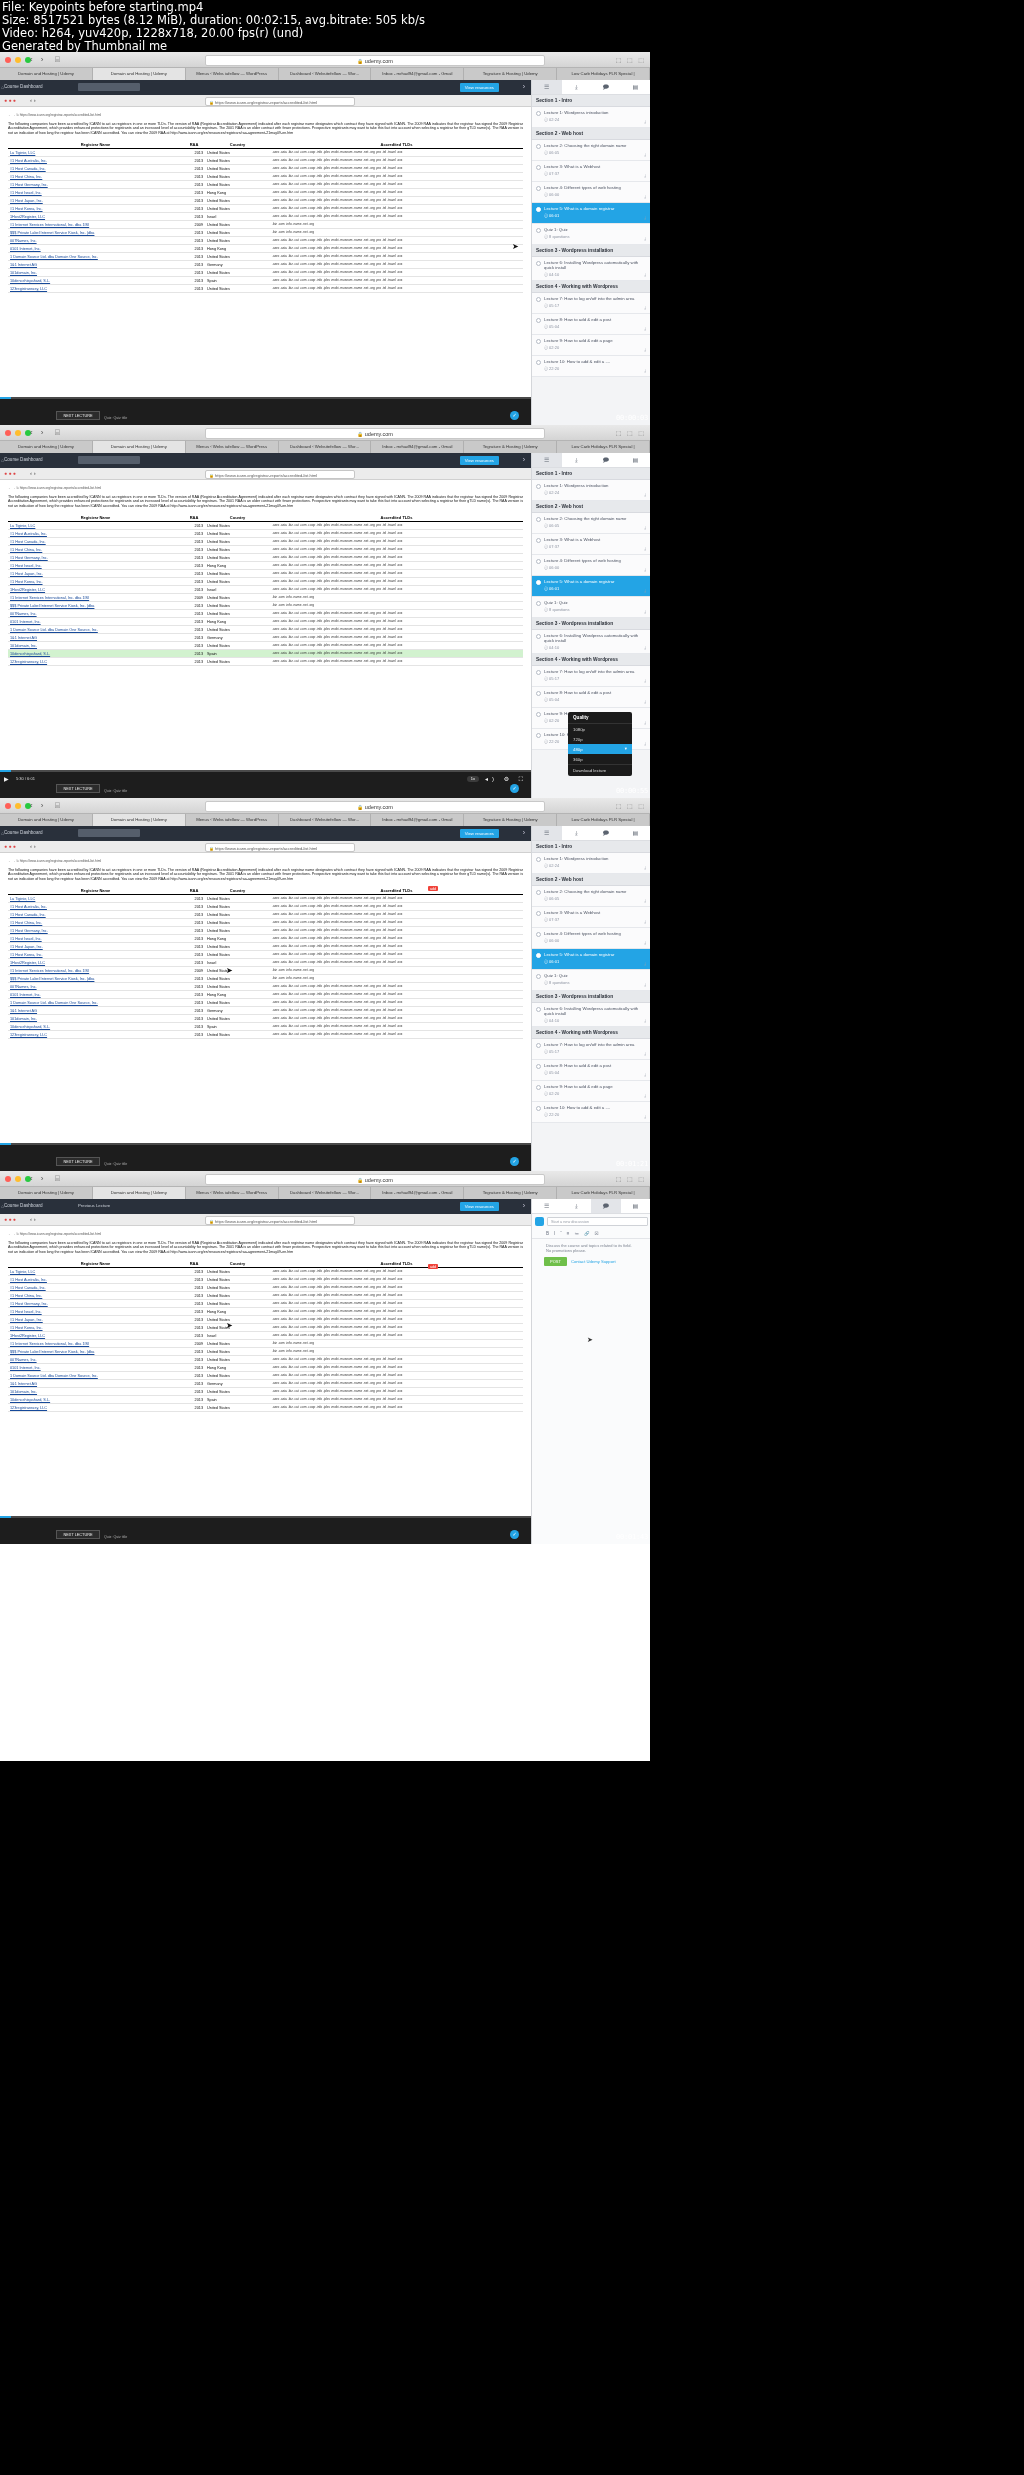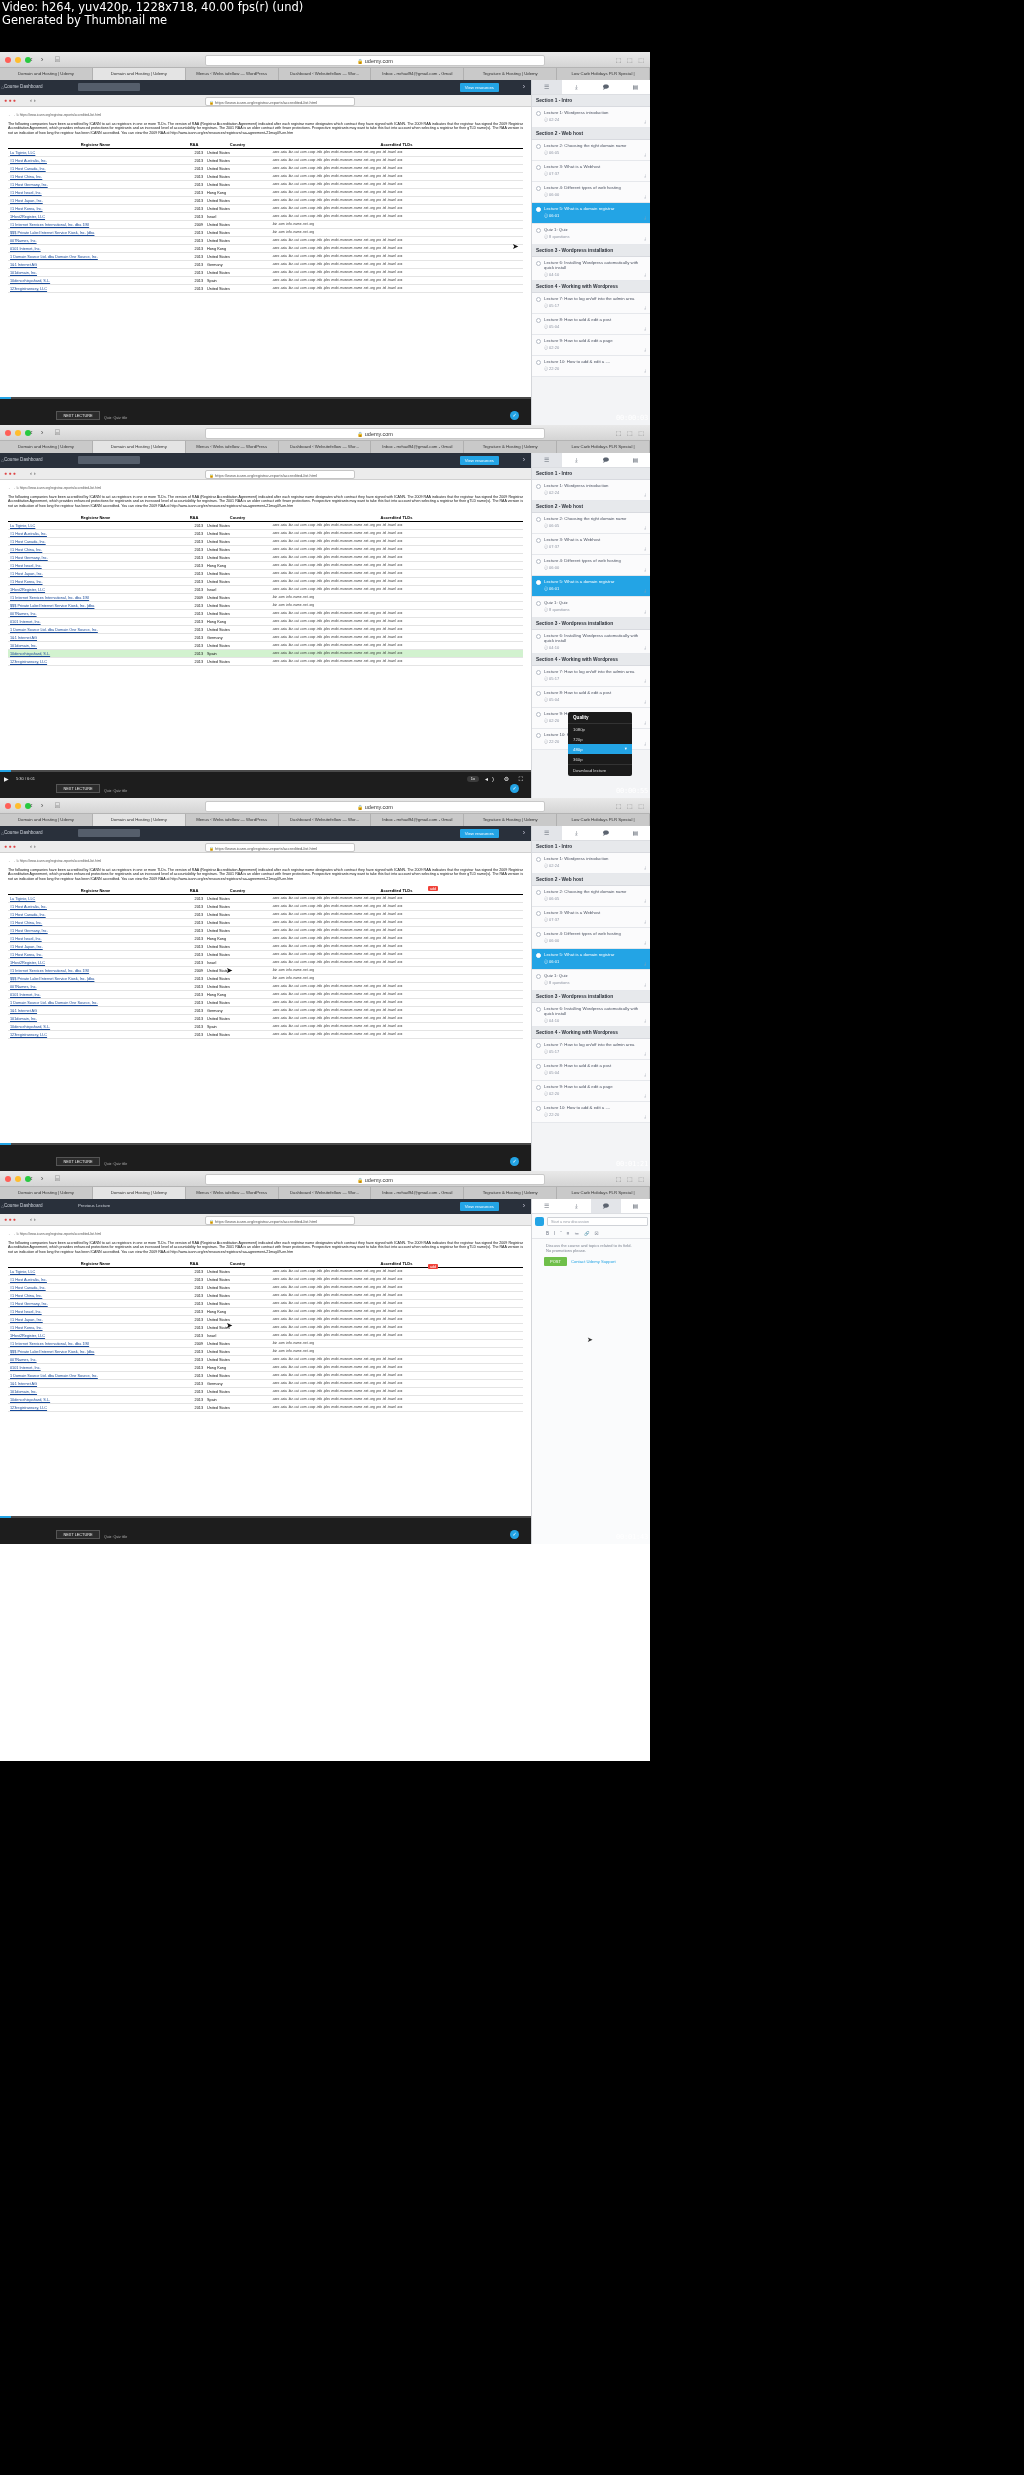--- a/index.html
+++ b/index.html
@@ -158,21 +158,23 @@
   .disc .cursor { position:absolute; left:55px; top:122px; font-size:7px; color:#333; }
 
   .mcursor { position:absolute; font-size:8px; color:#111; z-index:40; }
   .tooltip-add { position:absolute; background:#f0433a; color:#fff; font-size:3.6px;
                  padding:0.5px 2px; border-radius:1px; }
 </style>
 </head>
 <body>
 
 <div id="infoblock">
-  <div>Video: h264, yuv420p, 1228x718, 40.00 fps(r) (und)</div>
+  <div>File: Keypoints before starting.mp4</div>
+  <div>Size: 8517521 bytes (8.12 MiB), duration: 00:02:15, avg.bitrate: 505 kb/s</div>
+  <div>Video: h264, yuv420p, 1228x718, 20.00 fps(r) (und)</div>
   <div>Generated by Thumbnail me</div>
 </div>
 
 <div class="frame" id="frame0">
     <div class="browser">
       <div class="titlebar">
         <div class="dots">
           <span class="dot r"></span>
           <span class="dot y"></span>
           <span class="dot g"></span>

